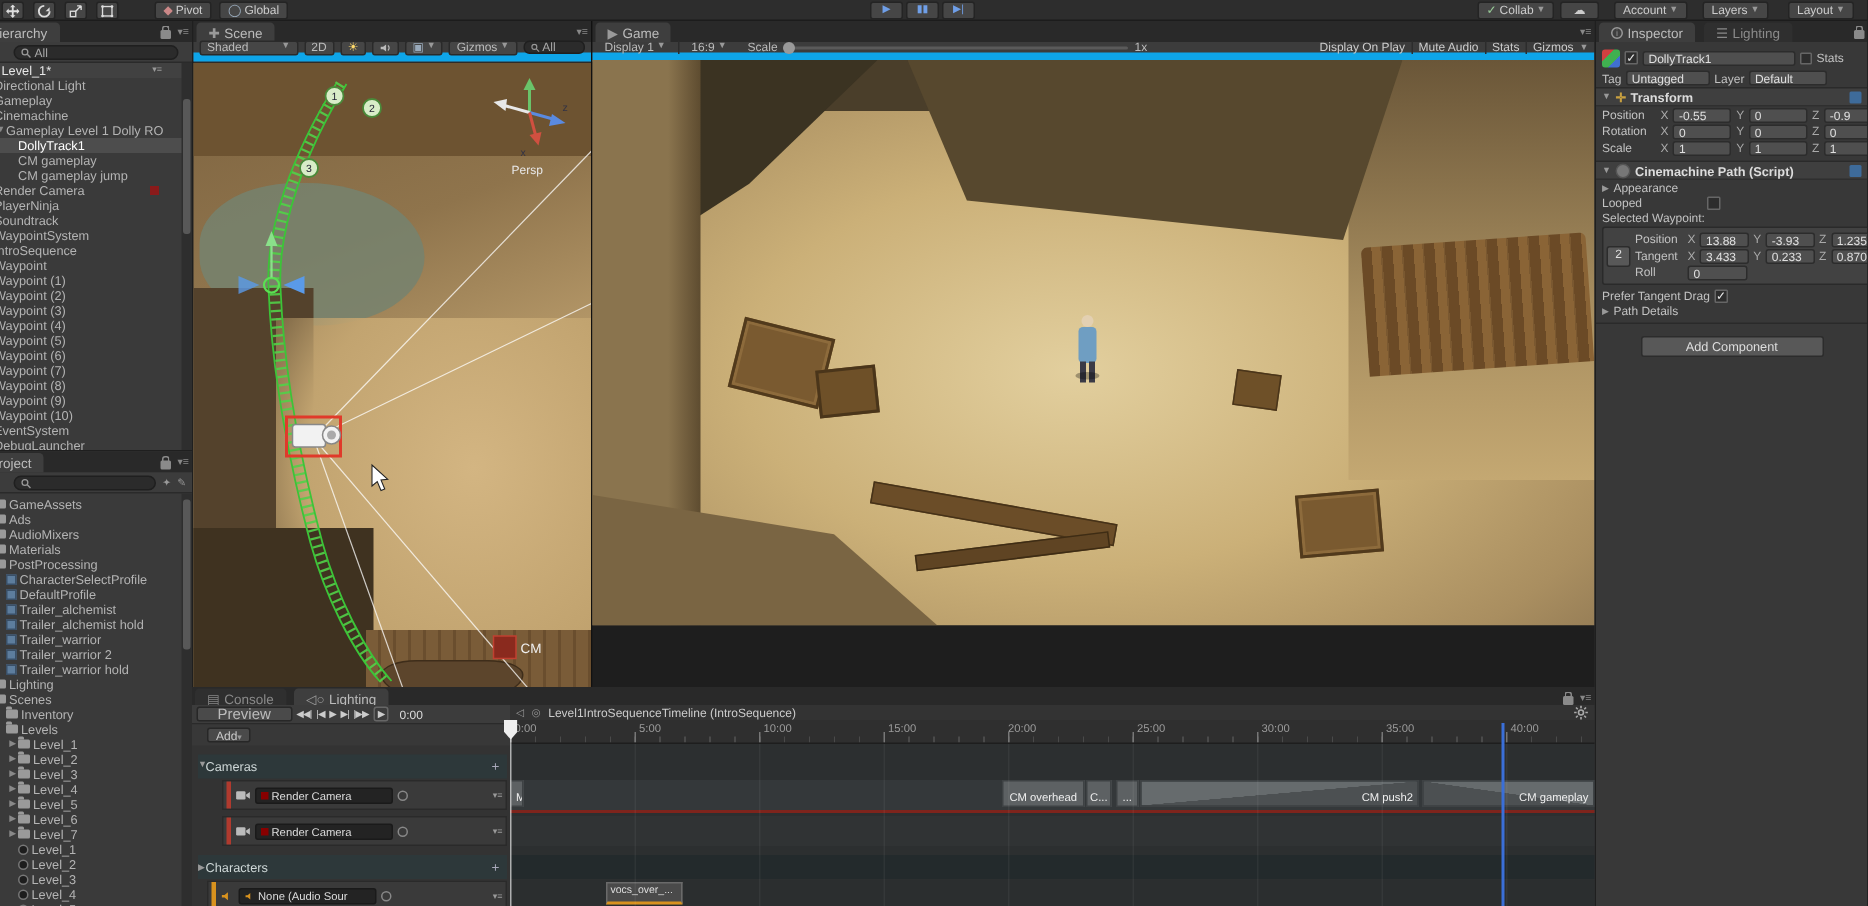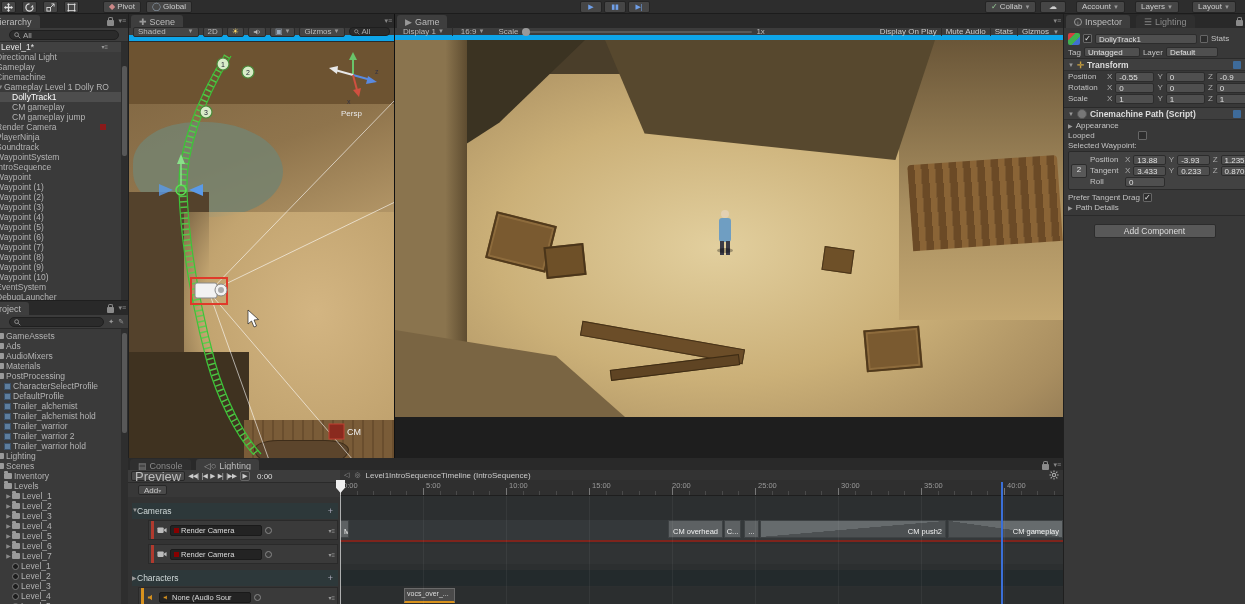--- a/index.html
+++ b/index.html
@@ -795,21 +795,21 @@
       </div>
       <div class="tab" style="left:68px;">
         <span style="color:#999;">◁○</span>
         <span>Lighting</span>
       </div>
       <span class="minictl" style="right:14px;"><span class="lockicon"></span></span>
       <span class="minictl" style="right:2px;">▾≡</span>
     </div>
 
     <div class="transport">
-      <span style="background:#4a4a4a; border:1px solid #272727; border-radius:2px; padding:0 3px; height:10px; line-height:9px; font-size:13px;">Preview</span>
+      <span style="background:#4a4a4a; border:1px solid #272727; border-radius:2px; padding:0 13px; height:10px; line-height:9px; font-size:10px;">Preview</span>
       <span class="tbtn">◀◀|</span>
       <span class="tbtn">|◀</span>
       <span class="tbtn">▶</span>
       <span class="tbtn">▶|</span>
       <span class="tbtn">|▶▶</span>
       <span class="tbtn" style="border:1px solid #666; border-radius:2px; padding:0 2px;">▶</span>
       <span style="font-size:8px; color:#ddd; margin-left:4px;">0:00</span>
     </div>
     <div class="addrow">
       <span class="addbtn"><span>Add</span><span class="ddarrow">▾</span></span>

